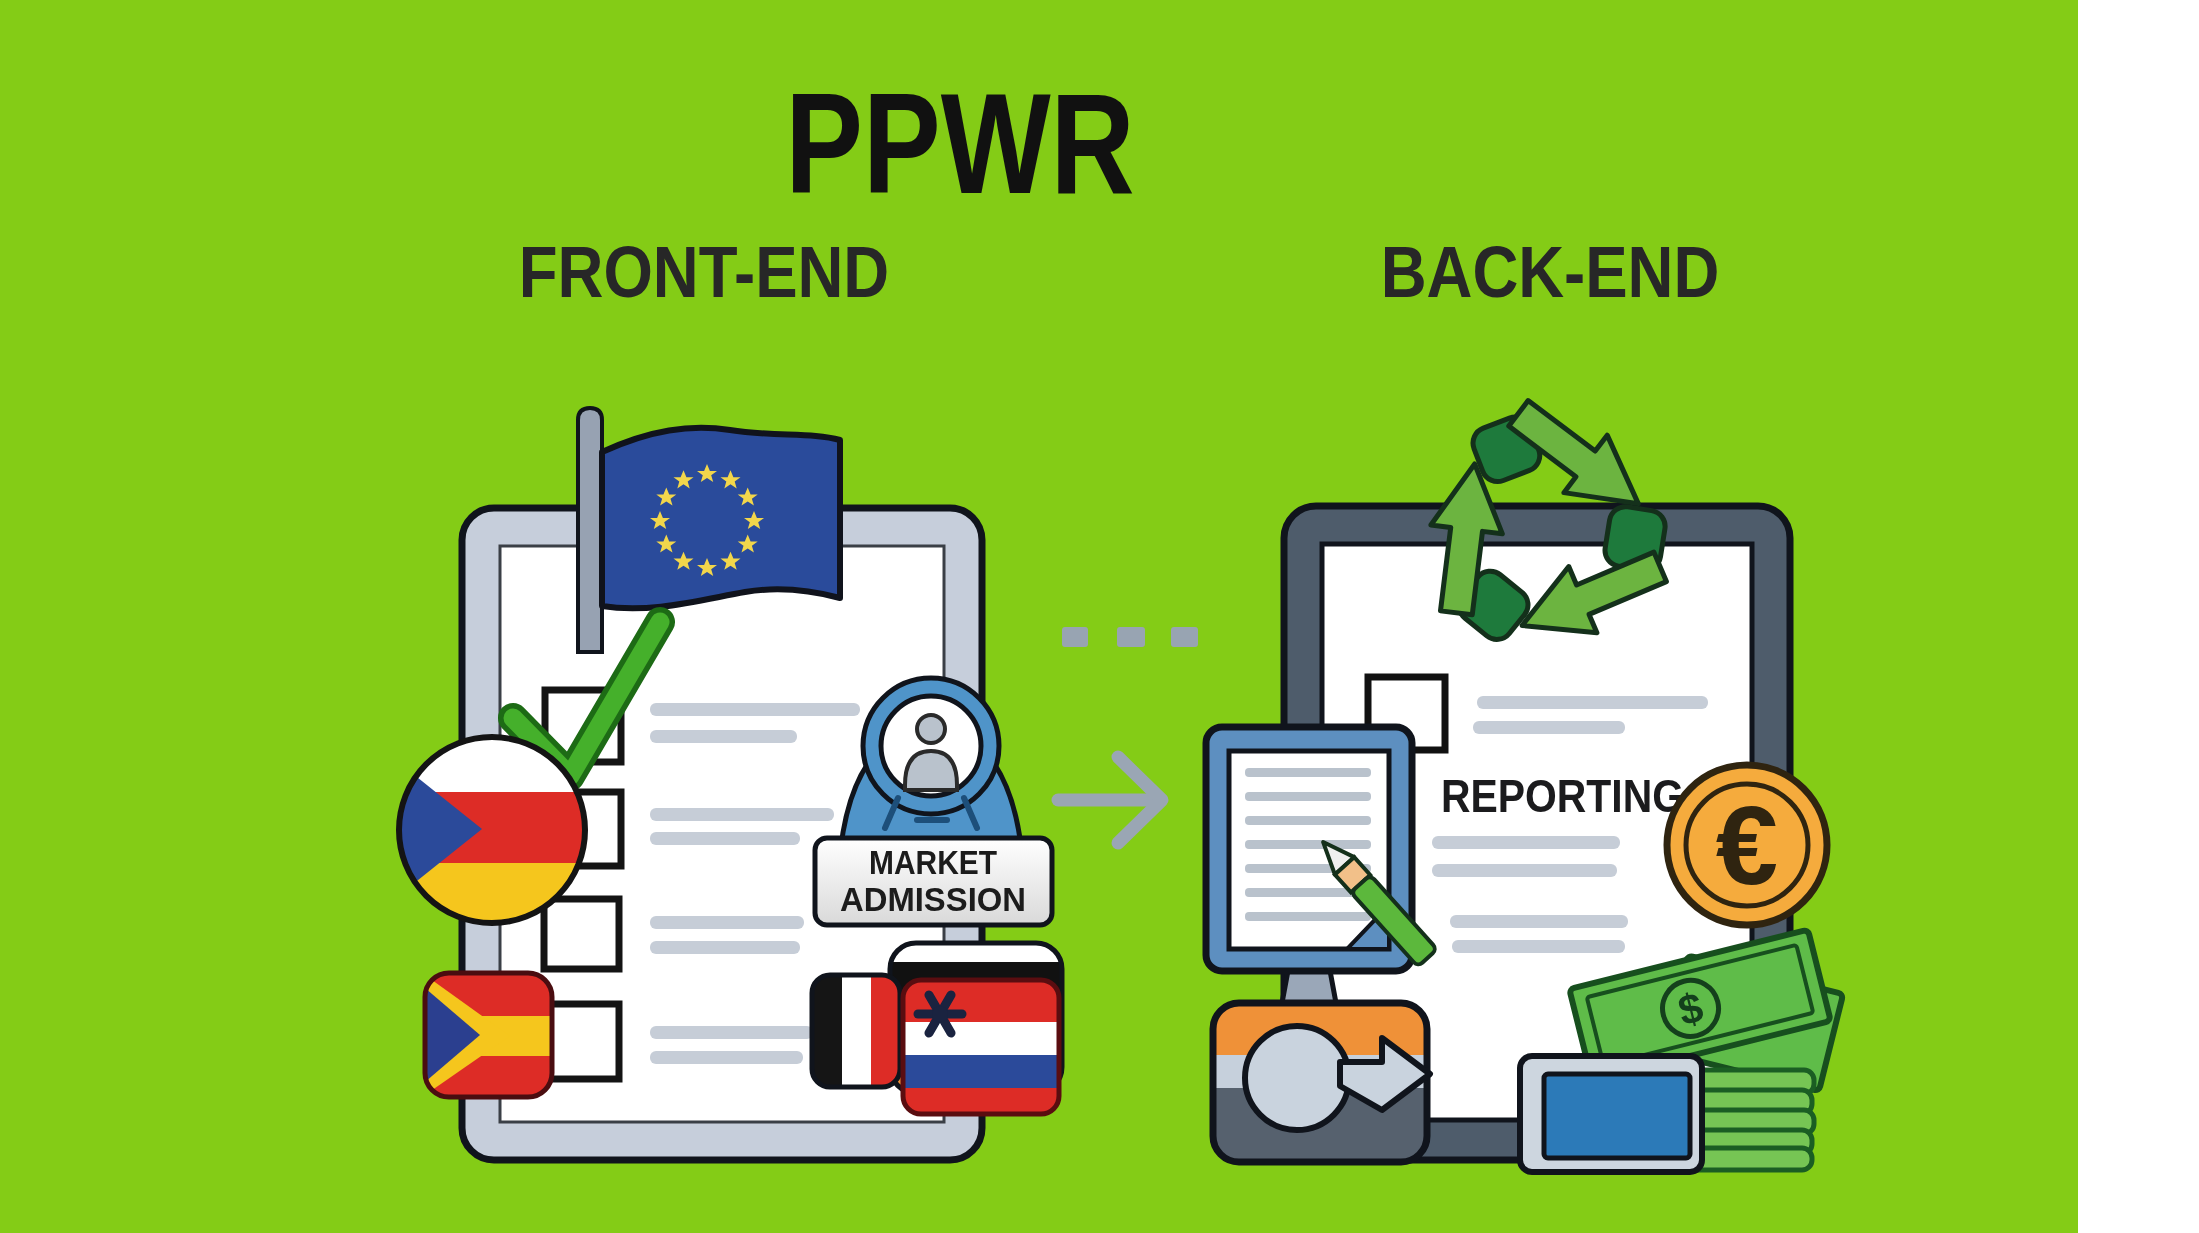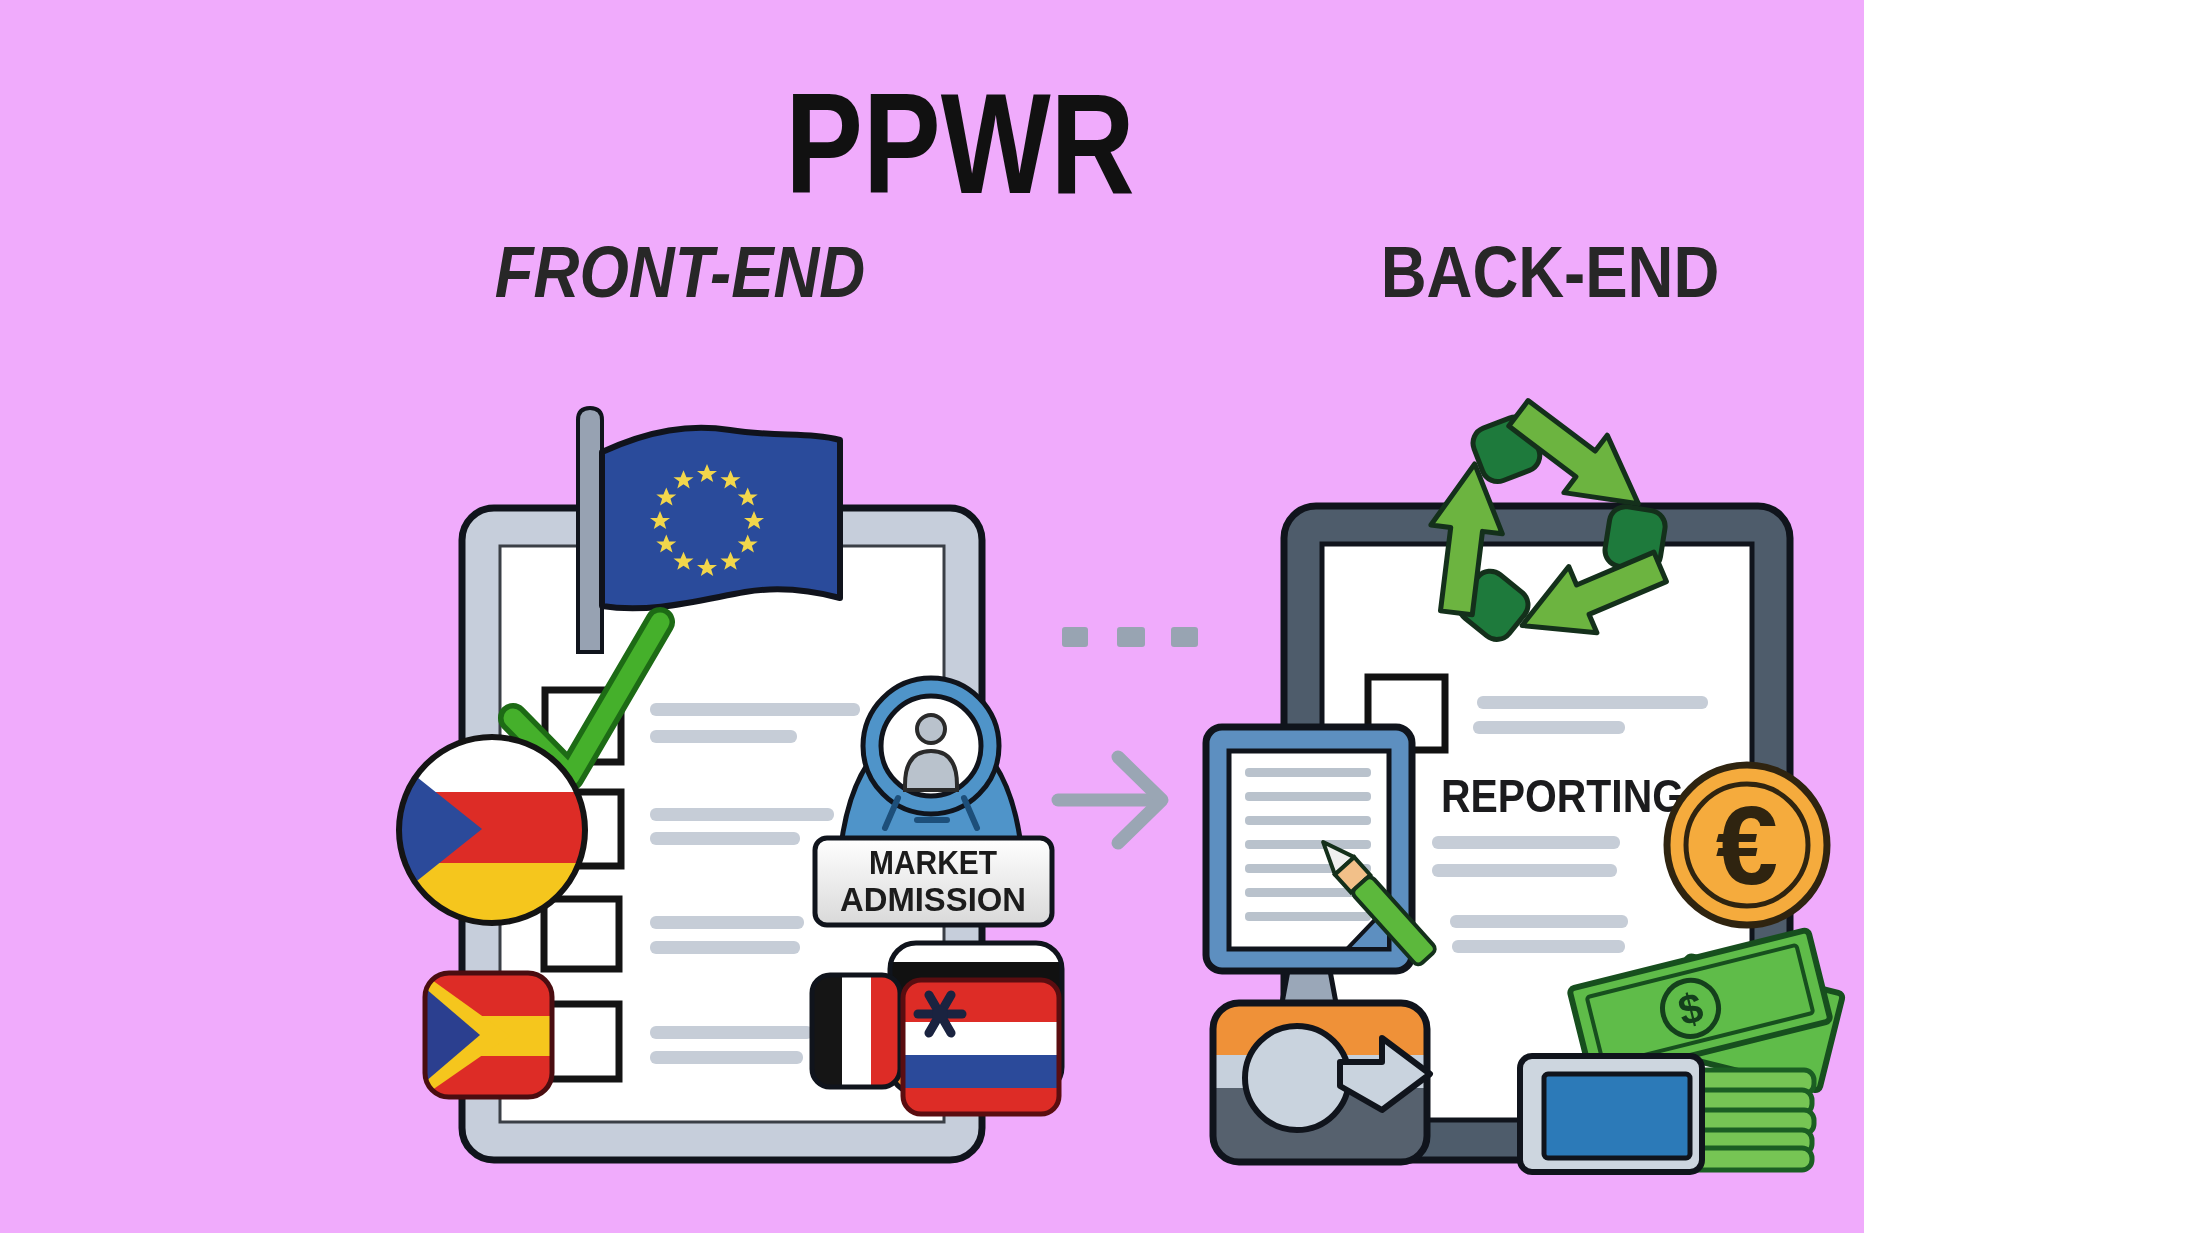--- a/index.html
+++ b/index.html
@@ -1,23 +1,23 @@
 <!DOCTYPE html>
 <html><head>
 <meta charset="utf-8">
 <style>
   html,body{margin:0;padding:0;background:#fff;}
-  #page{position:relative;width:1864px;height:1233px;background:#f0abfc;overflow:hidden;
+  #page{position:relative;width:2078px;height:1233px;background:#84cc16;overflow:hidden;
         font-family:"Liberation Sans",sans-serif;}
   .big-title{position:absolute;left:960px;top:62px;transform:translateX(-50%);
              font-size:142px;font-weight:bold;color:#111;white-space:nowrap;}
   .big-title span{display:inline-block;transform:scaleX(.82);transform-origin:center;}
   .col-title{position:absolute;top:230px;font-size:73px;font-weight:bold;color:#272727;white-space:nowrap;}
   .col-title span{display:inline-block;transform:scaleX(.87);transform-origin:center;}
-  #front-title{left:680px;transform:translateX(-50%);font-style:italic;}
+  #front-title{left:704px;transform:translateX(-50%);}
   #back-title{left:1550px;transform:translateX(-50%);text-decoration:underline;}
   svg text{font-family:"Liberation Sans",sans-serif;font-weight:bold;}
   svg{position:absolute;left:0;top:0;}
 </style>
 </head>
 <body>
 
 <div id="page">
 
   <div class="big-title"><span>PPWR</span></div>

